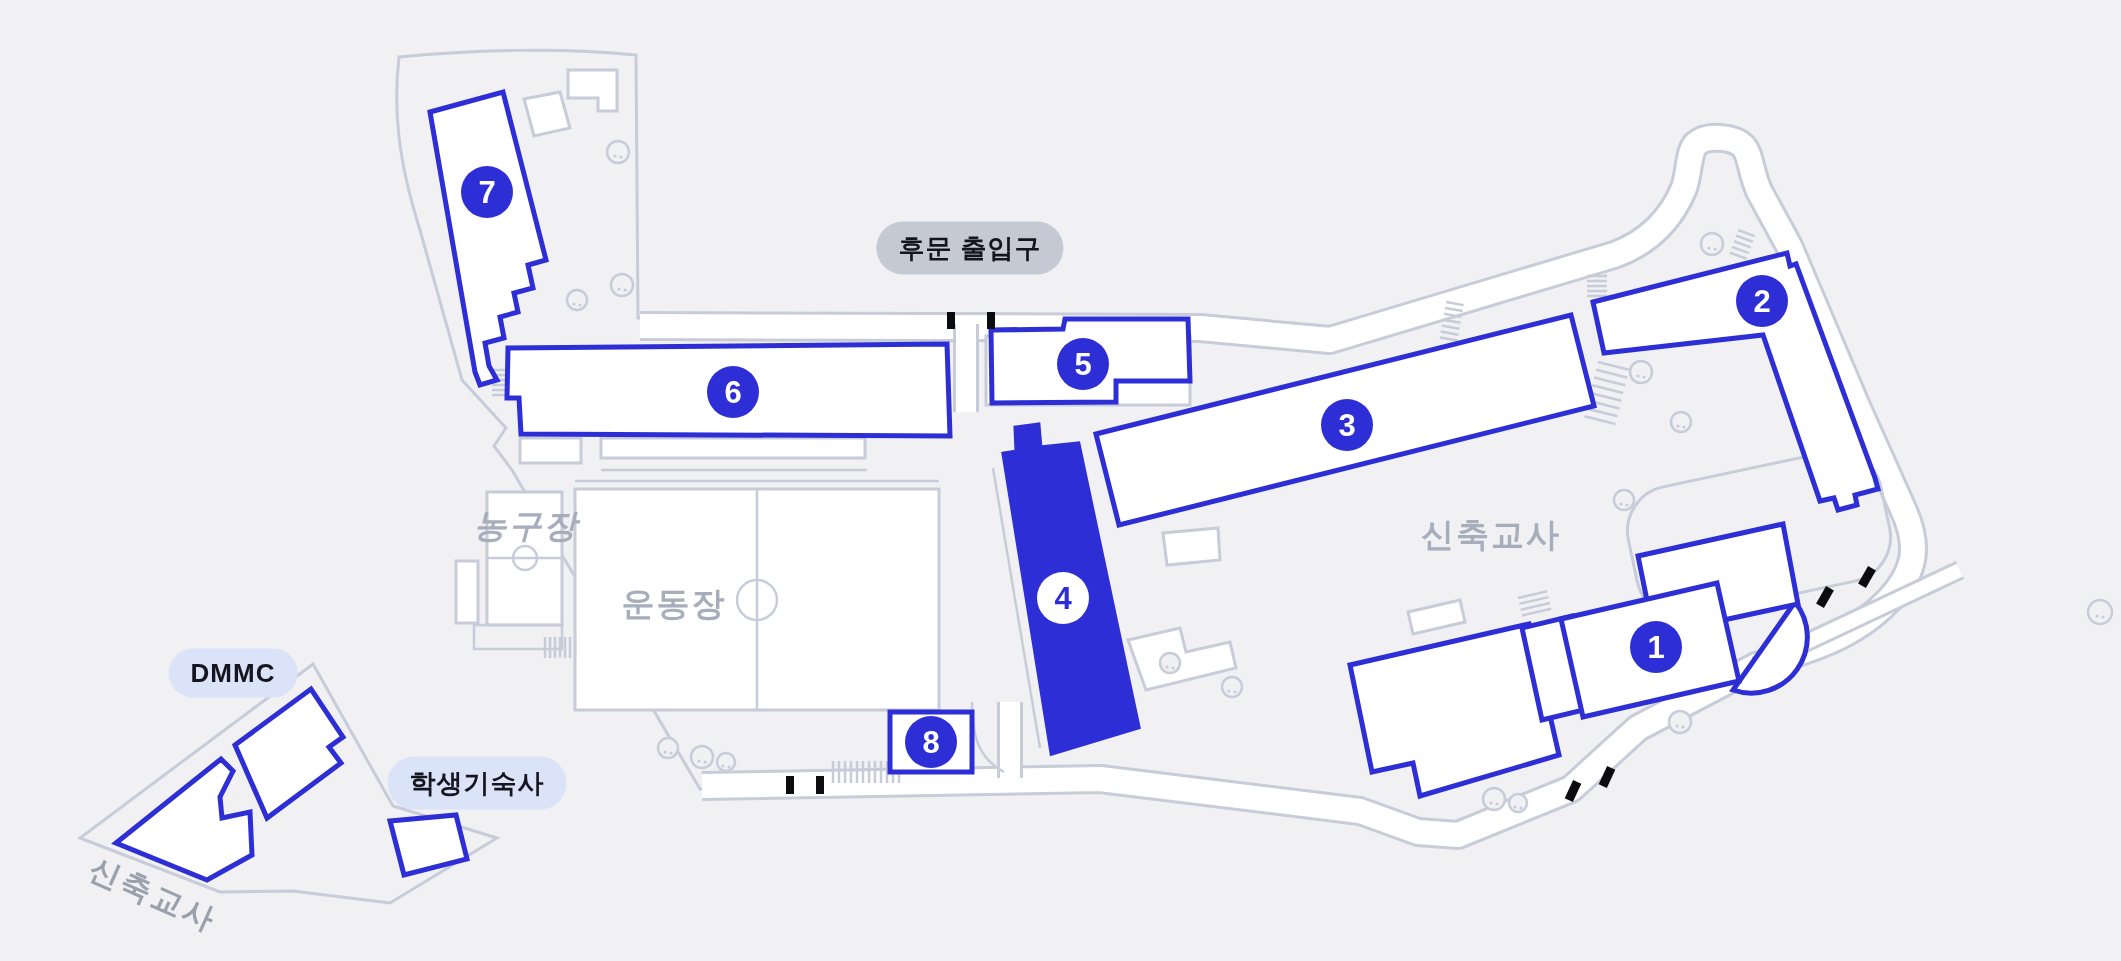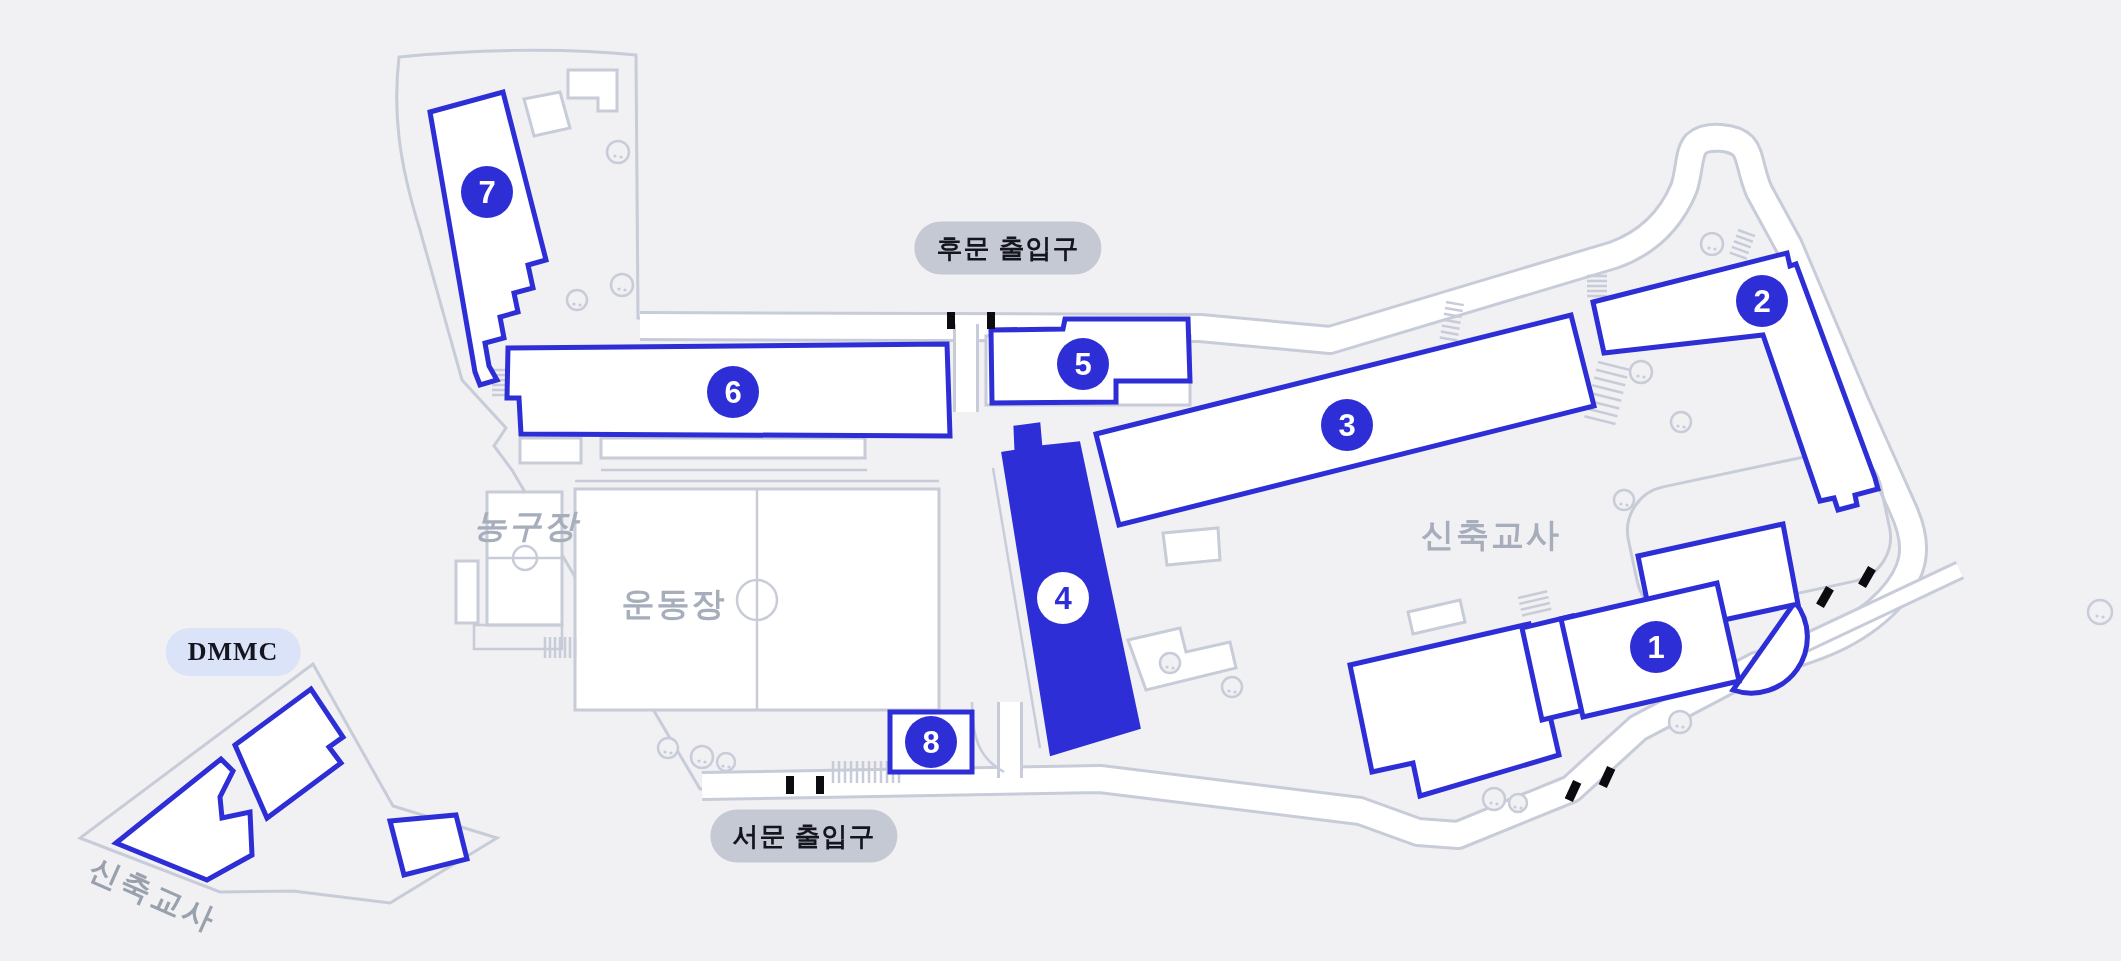--- a/index.html
+++ b/index.html
@@ -248,22 +248,22 @@
 
   <div class="badge" style="left:1656px;top:647px;">1</div>
   <div class="badge" style="left:1762px;top:301px;">2</div>
   <div class="badge" style="left:1347px;top:425px;">3</div>
   <div class="badge badge--inverse" style="left:1063px;top:598px;">4</div>
   <div class="badge" style="left:1083px;top:364px;">5</div>
   <div class="badge" style="left:733px;top:392px;">6</div>
   <div class="badge" style="left:487px;top:192px;">7</div>
   <div class="badge" style="left:931px;top:742px;">8</div>
 
-  <div class="pill" style="left:1008px;top:248px;text-align:right;">후문 출입구</div>
-  <div class="pill" style="left:804px;top:836px;">서문 출입구</div>
-
-  <div class="pill pill--info" style="left:233px;top:652px;font-family:Liberation Serif, serif;">DMMC</div>
+  <div class="pill" style="left:970px;top:248px;text-align:right;">후문 출입구</div>
+
+  <div class="pill pill--info" style="left:233px;top:673px;">DMMC</div>
+  <div class="pill pill--info" style="left:477px;top:783px;">학생기숙사</div>
 
   <div class="area-label" style="left:1491px;top:535px;">신축교사</div>
   <div class="area-label" style="left:674px;top:604px;">운동장</div>
   <div class="area-label" style="left:526px;top:526px;font-style:italic;">농구장</div>
   <div class="area-label area-label--rotated" style="left:153px;top:895px;font-size:31px;">신축교사</div>
 </div>
 
 </body></html>

